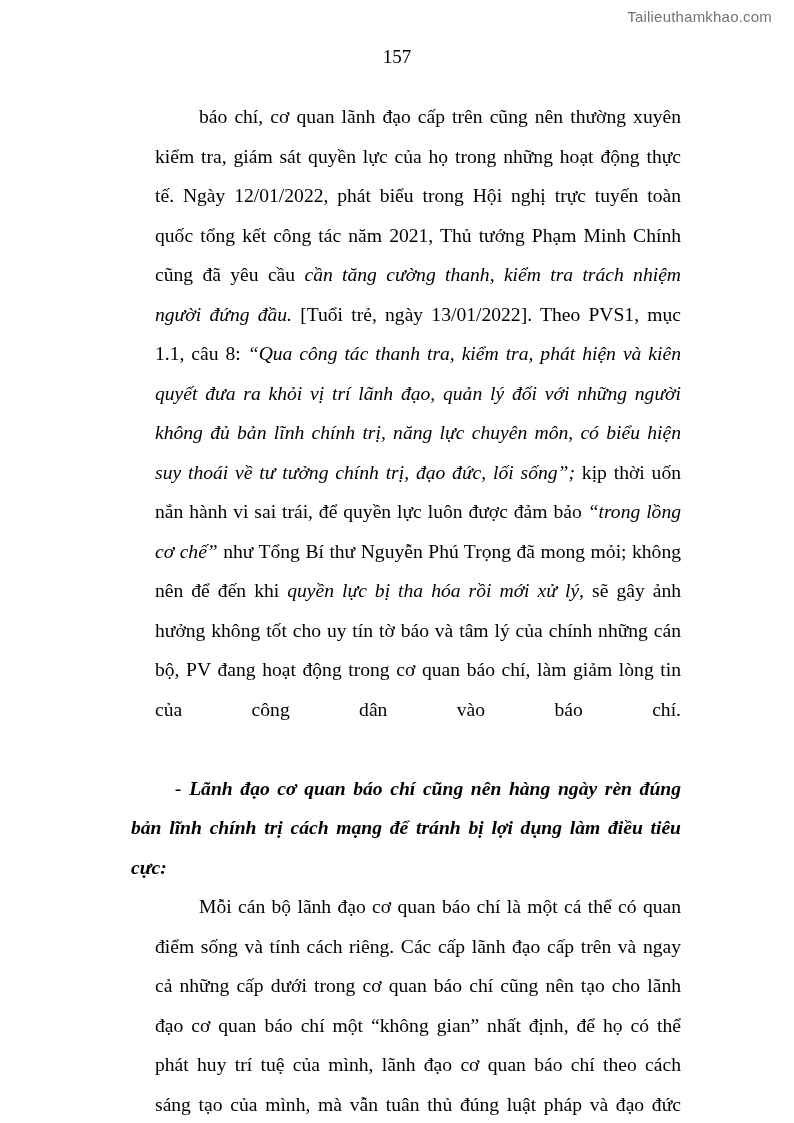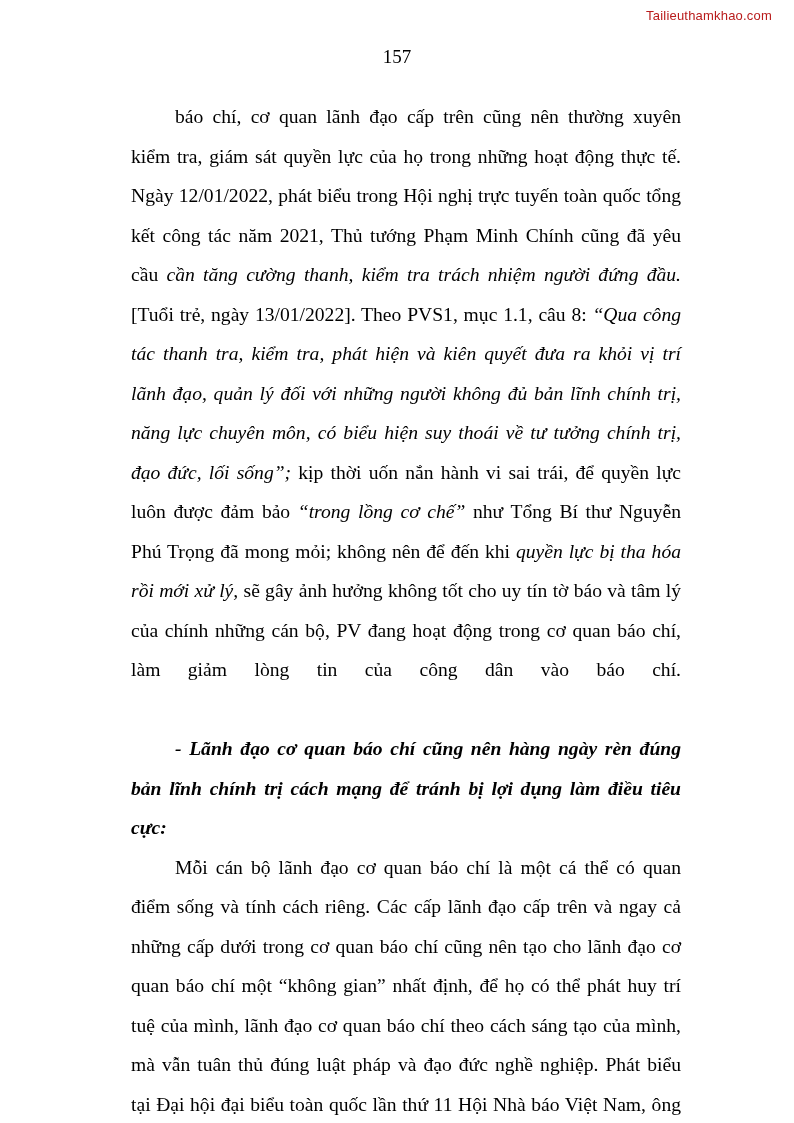--- a/index.html
+++ b/index.html
@@ -19,23 +19,23 @@
     margin: 0 auto;
     background: #ffffff;
     overflow: hidden;
     box-sizing: border-box;
   }
   .watermark {
     position: absolute;
     top: 8px;
     right: 22px;
     font-family: "Liberation Sans", "DejaVu Sans", sans-serif;
-    font-size: 13px;
+    font-size: 15px;
     letter-spacing: 0.2px;
-    color: #b91c1c;
+    color: #737373;
     user-select: none;
     white-space: nowrap;
   }
   .page-number {
     position: absolute;
     top: 47px;
     left: 0;
     right: 0;
     text-align: center;
     font-size: 19px;
@@ -51,20 +51,21 @@
     margin: 0;
     font-size: 19.6px;
     line-height: 39.5px;
     text-align: justify;
     text-justify: inter-word;
     hyphens: none;
     word-spacing: 0.02em;
   }
   p.indent {
     text-indent: 44px;
+    margin-left: 24px;
   }
   p.heading {
     font-weight: bold;
     font-style: italic;
     text-indent: 44px;
   }
   .it { font-style: italic; }
   
   p.full::after {
     content: "";

